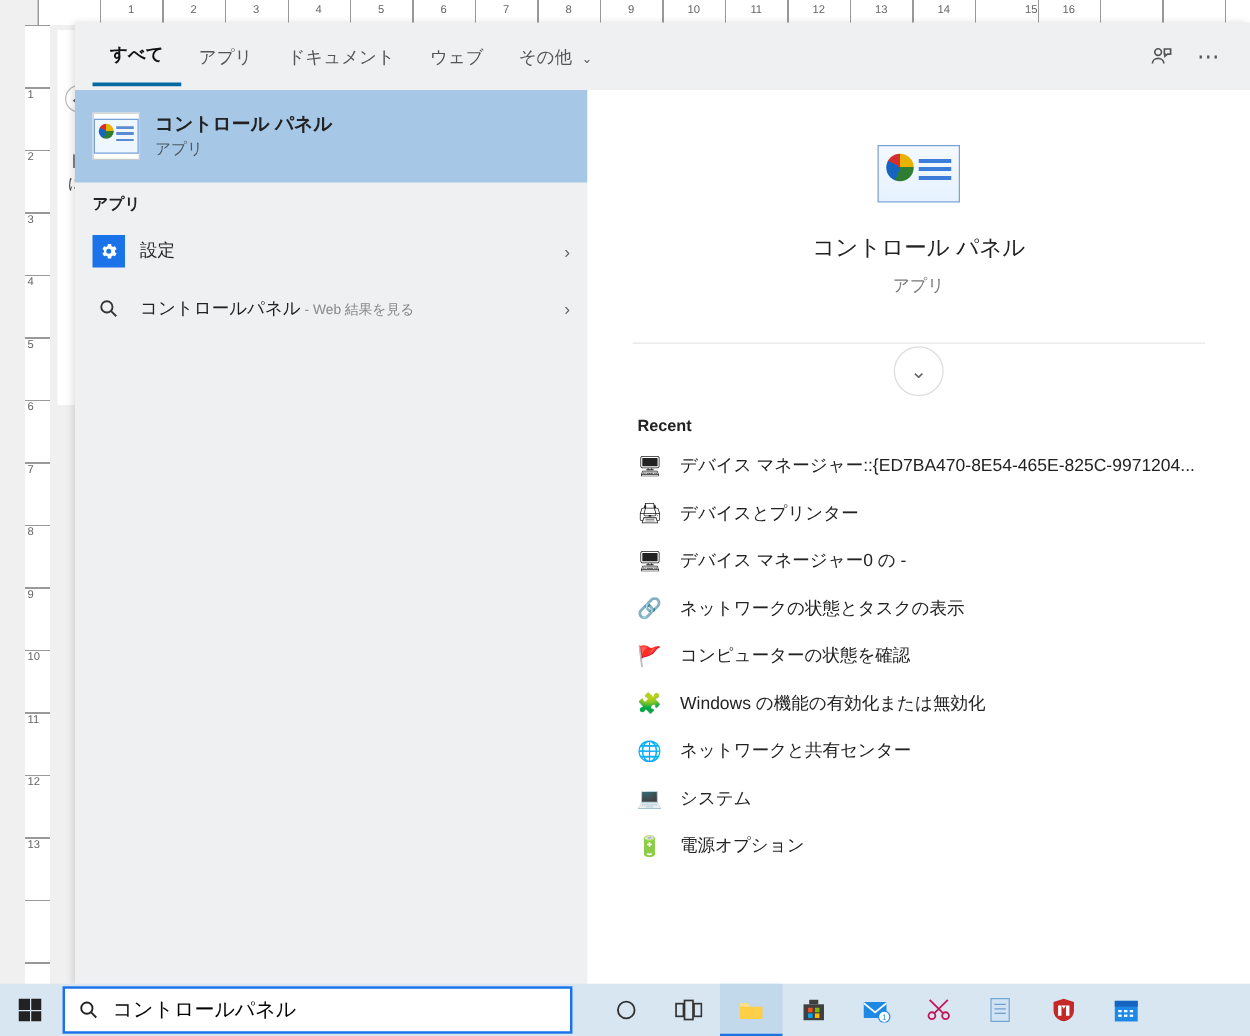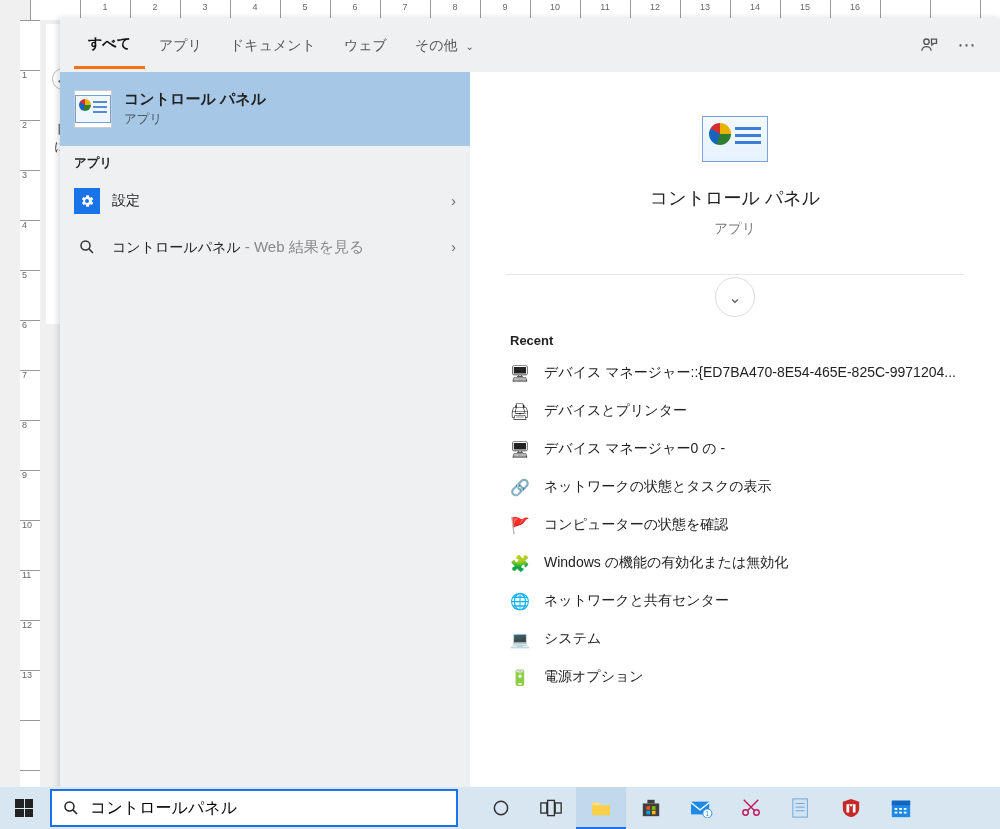--- a/index.html
+++ b/index.html
@@ -18,39 +18,39 @@
   .bg-page { position: absolute; top: 24px; left: 46px; width: 640px; height: 300px; background: #fff; }
   .bg-page .back-arrow { position: absolute; top: 44px; left: 6px; width: 22px; height: 22px; border: 1px solid #bbb;
                          border-radius: 50%; display:flex; align-items:center; justify-content:center; color:#666; }
   .bg-page .doc-text { position: absolute; top: 96px; left: 8px; color:#444; font-size:13px; line-height:18px; }
 
   
   .flyout { position: absolute; top: 18px; left: 60px; width: 940px; bottom: 40px;
             background: #eef0f1; box-shadow: -2px 0 6px rgba(0,0,0,.15); display:flex; flex-direction:column; }
   .tabs { display:flex; align-items:center; height: 54px; padding: 0 14px; gap: 0; }
   .tab { padding: 14px 14px 13px; font-size: 14px; color:#555; cursor:pointer; }
-  .tab.active { color:#111; border-bottom: 3px solid #f97316; font-weight:600; }
+  .tab.active { color:#111; border-bottom: 3px solid #0369a1; font-weight:600; }
   .tab .caret { margin-left:4px; font-size:10px; }
   .tabs-spacer { flex:1; }
   .hdr-icon { width:38px; height:38px; display:flex; align-items:center; justify-content:center; color:#555; font-size:18px; }
   .hdr-icon.more { font-size:18px; letter-spacing:1px; }
 
   .flyout-body { flex:1; display:flex; overflow:hidden; }
   .left { width: 410px; background:#eef0f1; display:flex; flex-direction:column; }
   .section-label { padding: 9px 14px 6px; font-size:12.5px; font-weight:700; color:#222; }
   .result { display:flex; align-items:center; height:46px; padding:0 14px; font-size:14px; color:#222; cursor:pointer; }
   .result .ricon { width:26px; height:26px; margin-right:12px; display:flex; align-items:center; justify-content:center; }
   .result .chev { margin-left:auto; color:#666; font-size:14px; }
   .best { height: 74px; background:#a7c7e7; }
   .best .ricon { width:38px; height:38px; background:#fff; border:1px solid #ccc; }
   .best .rtext { display:flex; flex-direction:column; }
   .best .rtitle { font-size:15px; font-weight:600; }
   .best .rsub  { font-size:12.5px; color:#4a5860; margin-top:2px; }
   .settings-icon { background:#1a73e8; color:#fff; width:26px; height:26px; display:flex; align-items:center; justify-content:center; }
-  .web-sub { color:#888; font-size:15px; }
+  .web-sub { color:#888; font-size:11px; }
 
   .right { flex:1; background:#fff; display:flex; flex-direction:column; overflow-y:auto; }
   .preview-head { display:flex; flex-direction:column; align-items:center; padding: 44px 0 18px; }
   .big-icon { width:66px; height:46px; border:1px solid #7aa2d8; background:linear-gradient(#f4f9ff,#e6f2ff); position:relative; }
   .big-icon::before { content:""; position:absolute; left:6px; top:6px; width:22px; height:22px; border-radius:50%;
                       background: conic-gradient(#e8b200 0 90deg,#2e7d32 0 200deg,#1565c0 0 300deg,#d32f2f 0); }
   .big-icon::after { content:""; position:absolute; right:6px; top:10px; width:26px; height:18px;
                      background:repeating-linear-gradient(#3b7dd8 0 3px, transparent 3px 7px); }
   .preview-title { margin-top:24px; font-size:18px; color:#222; font-weight:400; }
   .preview-sub { margin-top:10px; font-size:13.5px; color:#777; }
@@ -98,21 +98,21 @@
     <span class="tick" style="left:250px">5</span>
     <span class="tick" style="left:300px">6</span>
     <span class="tick" style="left:350px">7</span>
     <span class="tick" style="left:400px">8</span>
     <span class="tick" style="left:450px">9</span>
     <span class="tick" style="left:500px">10</span>
     <span class="tick" style="left:550px">11</span>
     <span class="tick" style="left:600px">12</span>
     <span class="tick" style="left:650px">13</span>
     <span class="tick" style="left:700px">14</span>
-    <span class="tick" style="left:750px">15</span>
+    <span class="tick" style="left:770px">15</span>
     <span class="tick" style="left:800px">16</span>
   </div>
   <div class="bg-vruler">
     <span class="vtick" style="top:50px">1</span>
     <span class="vtick" style="top:100px">2</span>
     <span class="vtick" style="top:150px">3</span>
     <span class="vtick" style="top:200px">4</span>
     <span class="vtick" style="top:250px">5</span>
     <span class="vtick" style="top:300px">6</span>
     <span class="vtick" style="top:350px">7</span>

